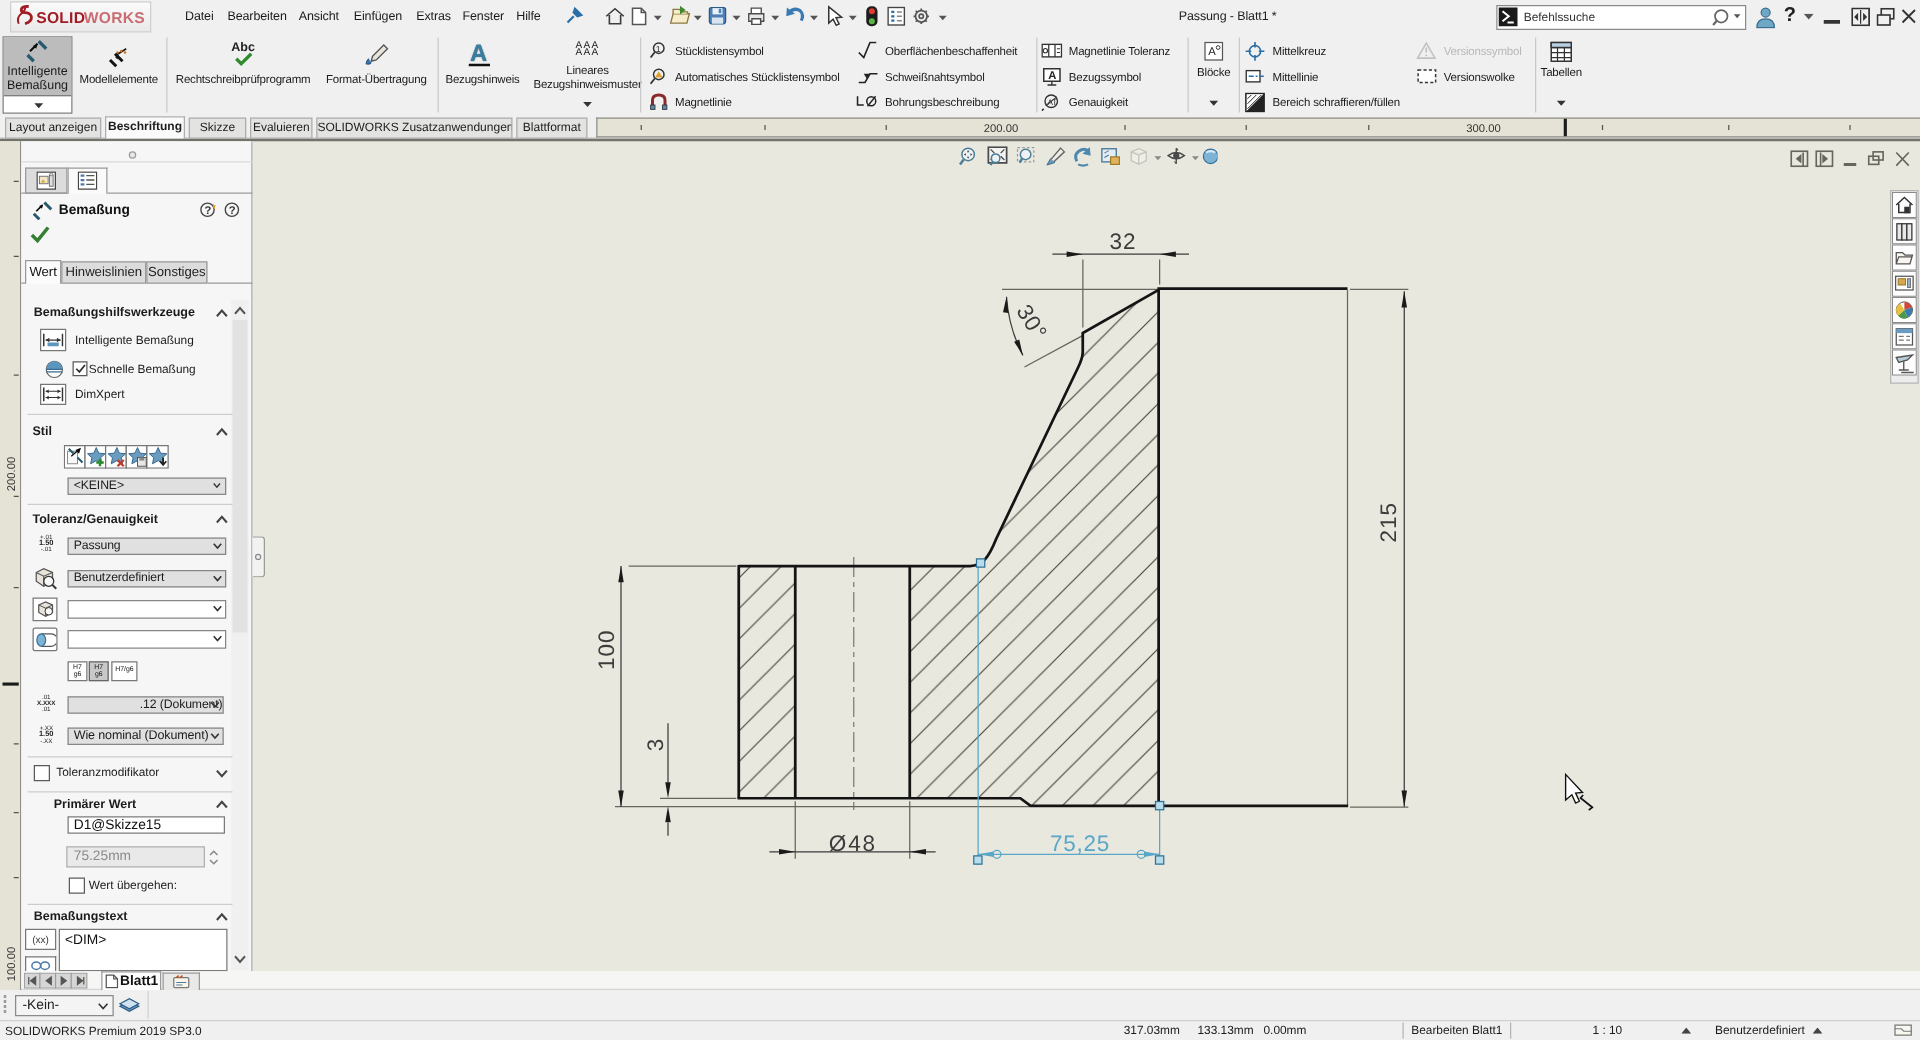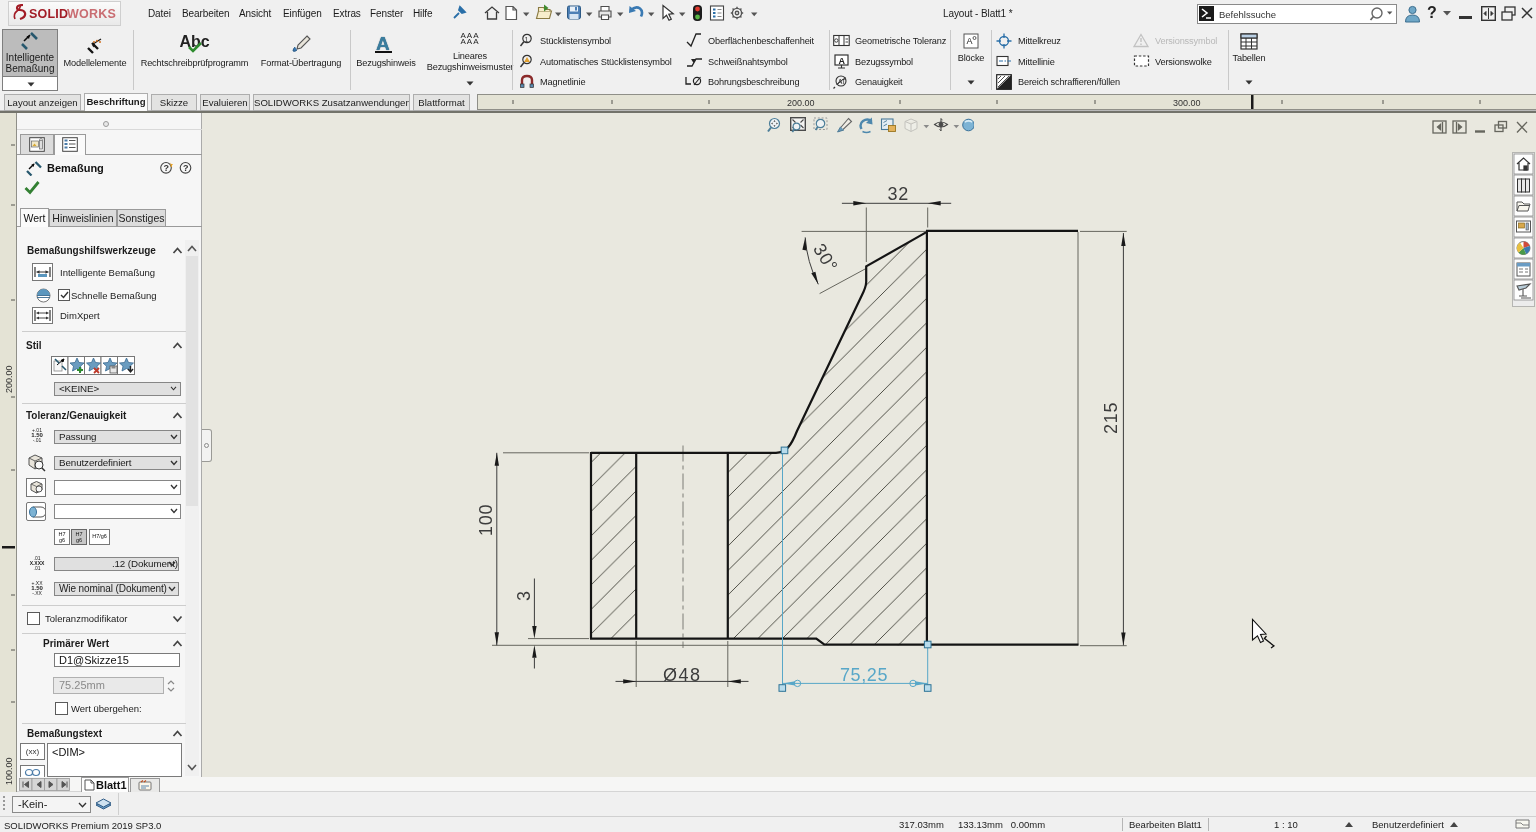--- a/index.html
+++ b/index.html
@@ -88,21 +88,21 @@
     <path d="M4 5.5 h2.5 M4 9 h2.5 M4 12.5 h2.5" stroke="#2a6fa8" stroke-width="1.8"></path>
     <path d="M8.5 5.5 h4 M8.5 9 h4 M8.5 12.5 h4" stroke="#888" stroke-width="1.2"></path>
   </g>
   <g transform="translate(246 0)" fill="none" stroke="#555" stroke-width="1.4">
     <circle cx="8" cy="9" r="4.6"></circle>
     <circle cx="8" cy="9" r="1.7"></circle>
     <path d="M8 2.8 V4.5 M8 13.5 V15.2 M1.8 9 H3.5 M12.5 9 H14.2 M3.6 4.6 L4.9 5.9 M11.1 12.1 L12.4 13.4 M3.6 13.4 L4.9 12.1 M11.1 5.9 L12.4 4.6"></path>
   </g>
   <path d="M268 8.5 l3.2 3.7 3.2 -3.7 z" fill="#555"></path>
 </svg>
-<div class="abs t12" style="left:943px;top:8px;color:#222;">Layout - Blatt1 *</div>
+<div class="abs t12" style="left:943px;top:8px;color:#222;">Passung - Blatt1 *</div>
 
 <div class="abs" style="left:1197px;top:4px;width:200px;height:20px;background:#fff;border:1px solid #8a8a8a;"></div>
 <div class="abs" style="left:1199px;top:6px;width:15px;height:15px;background:#1a1a1a;"></div>
 <svg class="abs" style="left:1200px;top:7px" width="13" height="13" viewBox="0 0 13 13">
       <path d="M2 2 L7 6 L2 10 M6 11 h5" stroke="#fff" stroke-width="1.6" fill="none"></path>
     </svg>
 <div class="abs" style="left:1219px;top:9px;font-size:9.5px;color:#333;">Befehlssuche</div>
 <svg class="abs" style="left:1369px;top:6px" width="26" height="16" viewBox="0 0 26 16">
   <circle cx="8" cy="7" r="5" fill="none" stroke="#666" stroke-width="1.4"></circle>
   <path d="M4.5 10.5 L1.5 14" stroke="#666" stroke-width="1.8"></path>
@@ -147,21 +147,21 @@
   <path d="M7 6 L15 1" stroke="#1a1a1a" stroke-width="1.3"></path>
   <circle cx="8" cy="4" r="1" fill="#d07020"></circle>
       <circle cx="11" cy="2.8" r="1" fill="#d07020"></circle>
       <circle cx="14" cy="4" r="1" fill="#d07020"></circle>
   <path d="M2 10 L7 15 M6 5 L12 11" stroke="#141414" stroke-width="2.4"></path>
   <path d="M9 6 l-1 3.5 -2 -2 z" fill="#141414"></path>
 </svg>
 <div class="abs ribcol" style="left:61px;top:58px;width:68px;text-align:center;">Modellelemente</div>
 <div class="sep" style="left:133px;top:30px;height:60px;"></div>
 
-<div class="abs" style="left:137px;top:33px;width:115px;text-align:center;font-size:16px;font-weight:bold;color:#222;">Abc</div>
+<div class="abs" style="left:137px;top:33px;width:115px;text-align:center;font-size:10px;font-weight:bold;color:#222;">Abc</div>
 <svg class="abs" style="left:188px;top:42px" width="14" height="11" viewBox="0 0 14 11">
       <path d="M1 5 L5 9 L13 1" stroke="#2e8b2e" stroke-width="2.6" fill="none"></path>
     </svg>
 <div class="abs ribcol" style="left:137px;top:58px;width:115px;text-align:center;">Rechtschreibprüfprogramm</div>
 
 <svg class="abs" style="left:291px;top:34px" width="20" height="20" viewBox="0 0 20 20">
   <path d="M16 2 L19 5 L10 14 L6 15 L7 11 Z" fill="#e8e4da" stroke="#555" stroke-width="1.1"></path>
   <path d="M4 13 Q2 15 2 17 Q4 18 6 16" fill="#3a79b5" stroke="#2a5a85"></path>
 </svg>
 <div class="abs ribcol" style="left:255px;top:58px;width:92px;text-align:center;">Format-Übertragung</div>
@@ -213,21 +213,21 @@
 </svg>
 <div class="abs ribcol" style="left:708px;top:77px;">Bohrungsbeschreibung</div>
 <div class="sep" style="left:829px;top:30px;height:60px;"></div>
 
 <svg class="abs" style="left:833px;top:34px" width="17" height="13" viewBox="0 0 17 13">
   <rect x="0.7" y="1.5" width="15.5" height="10" fill="#fff" stroke="#333" stroke-width="1.1"></rect>
   <path d="M6 1.5 V11.5 M11 1.5 V11.5" stroke="#333" stroke-width="1"></path>
   <circle cx="3.3" cy="6.5" r="1.7" fill="none" stroke="#333" stroke-width="0.9"></circle>
   <path d="M12.5 5 h2.5 M12.5 8 h2.5" stroke="#333" stroke-width="0.9"></path>
 </svg>
-<div class="abs ribcol" style="left:855px;top:36px;">Geometrische Toleranz</div>
+<div class="abs ribcol" style="left:855px;top:36px;">Magnetlinie Toleranz</div>
 <svg class="abs" style="left:834px;top:54px" width="15" height="16" viewBox="0 0 15 16">
   <rect x="1" y="1" width="13" height="10" fill="#fff" stroke="#333" stroke-width="1.2"></rect>
   <text x="4.5" y="9.5" font-size="9px" font-weight="bold" fill="#222">A</text>
   <path d="M7.5 11 V14 M4 14 h7" stroke="#333" stroke-width="1.1"></path>
 </svg>
 <div class="abs ribcol" style="left:855px;top:57px;">Bezugssymbol</div>
 <svg class="abs" style="left:833px;top:75px" width="17" height="14" viewBox="0 0 17 14">
   <circle cx="8" cy="6" r="5" fill="none" stroke="#333" stroke-width="1.1"></circle>
   <path d="M3.5 9.5 L12.5 2.5" stroke="#333" stroke-width="1"></path>
   <text x="5" y="9" font-size="6.5px" fill="#222">AT</text>

